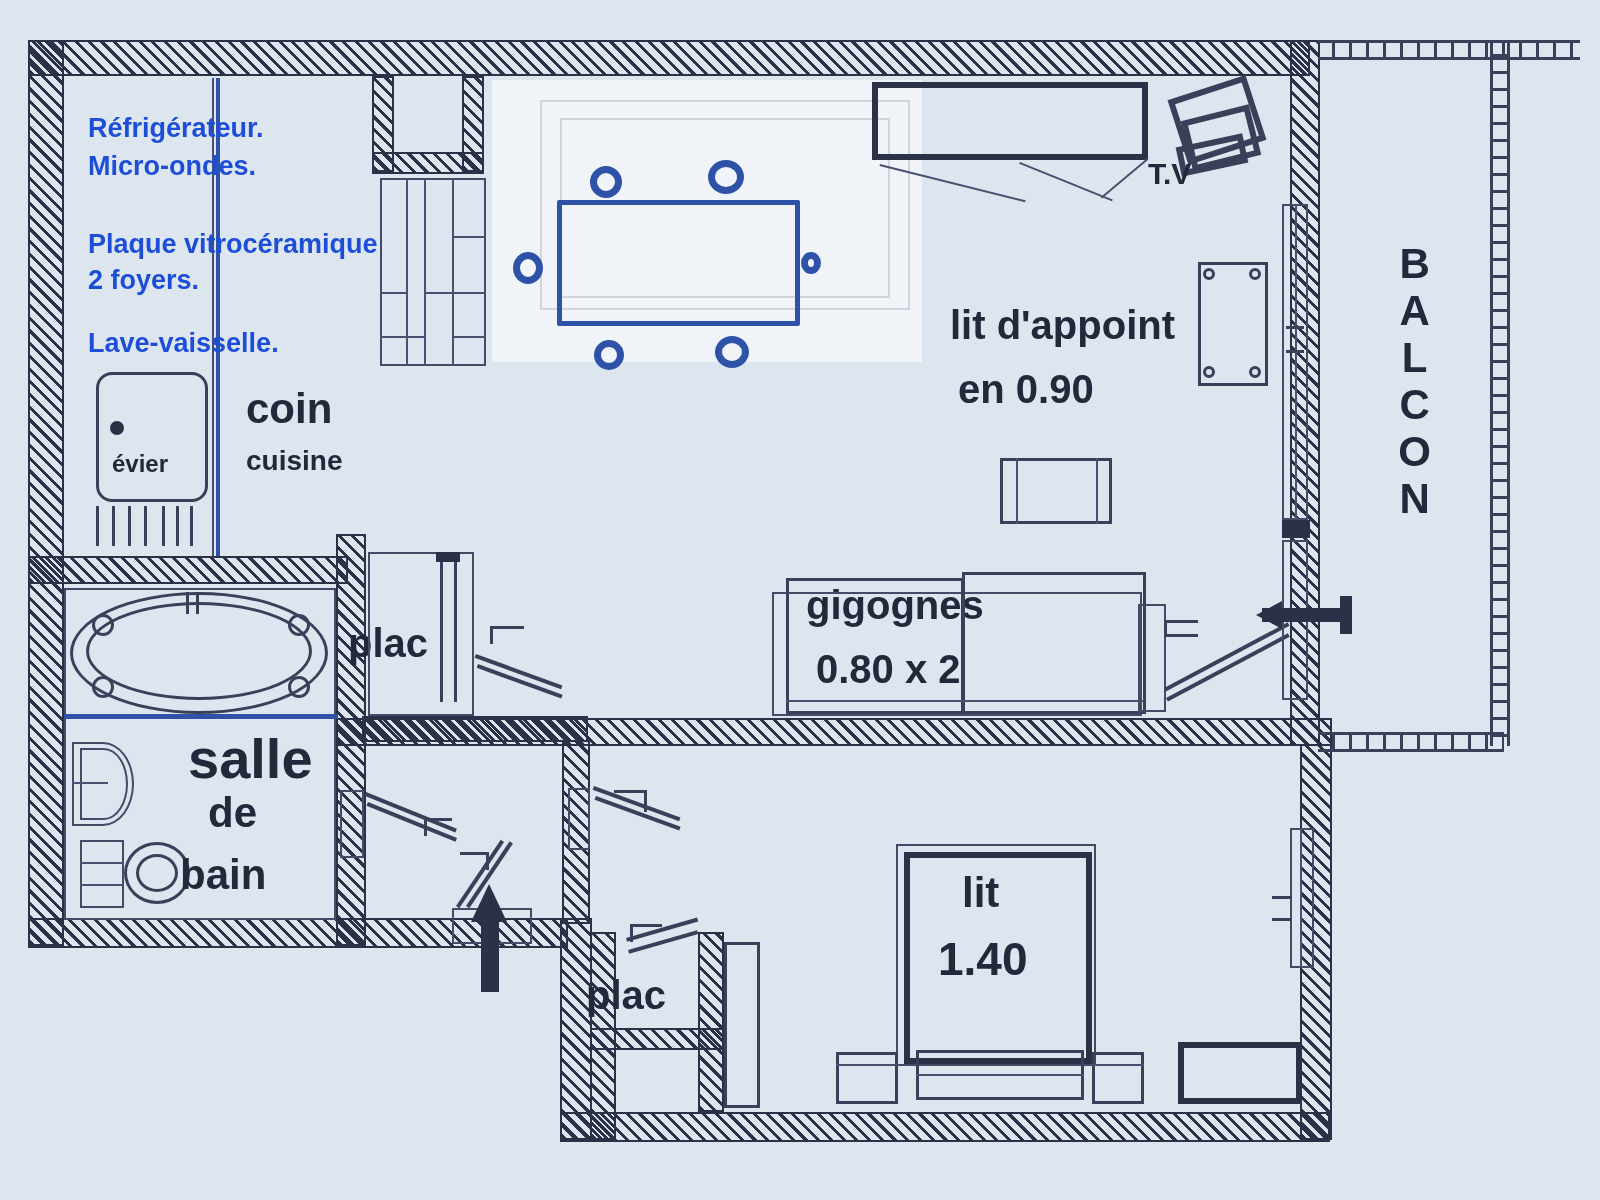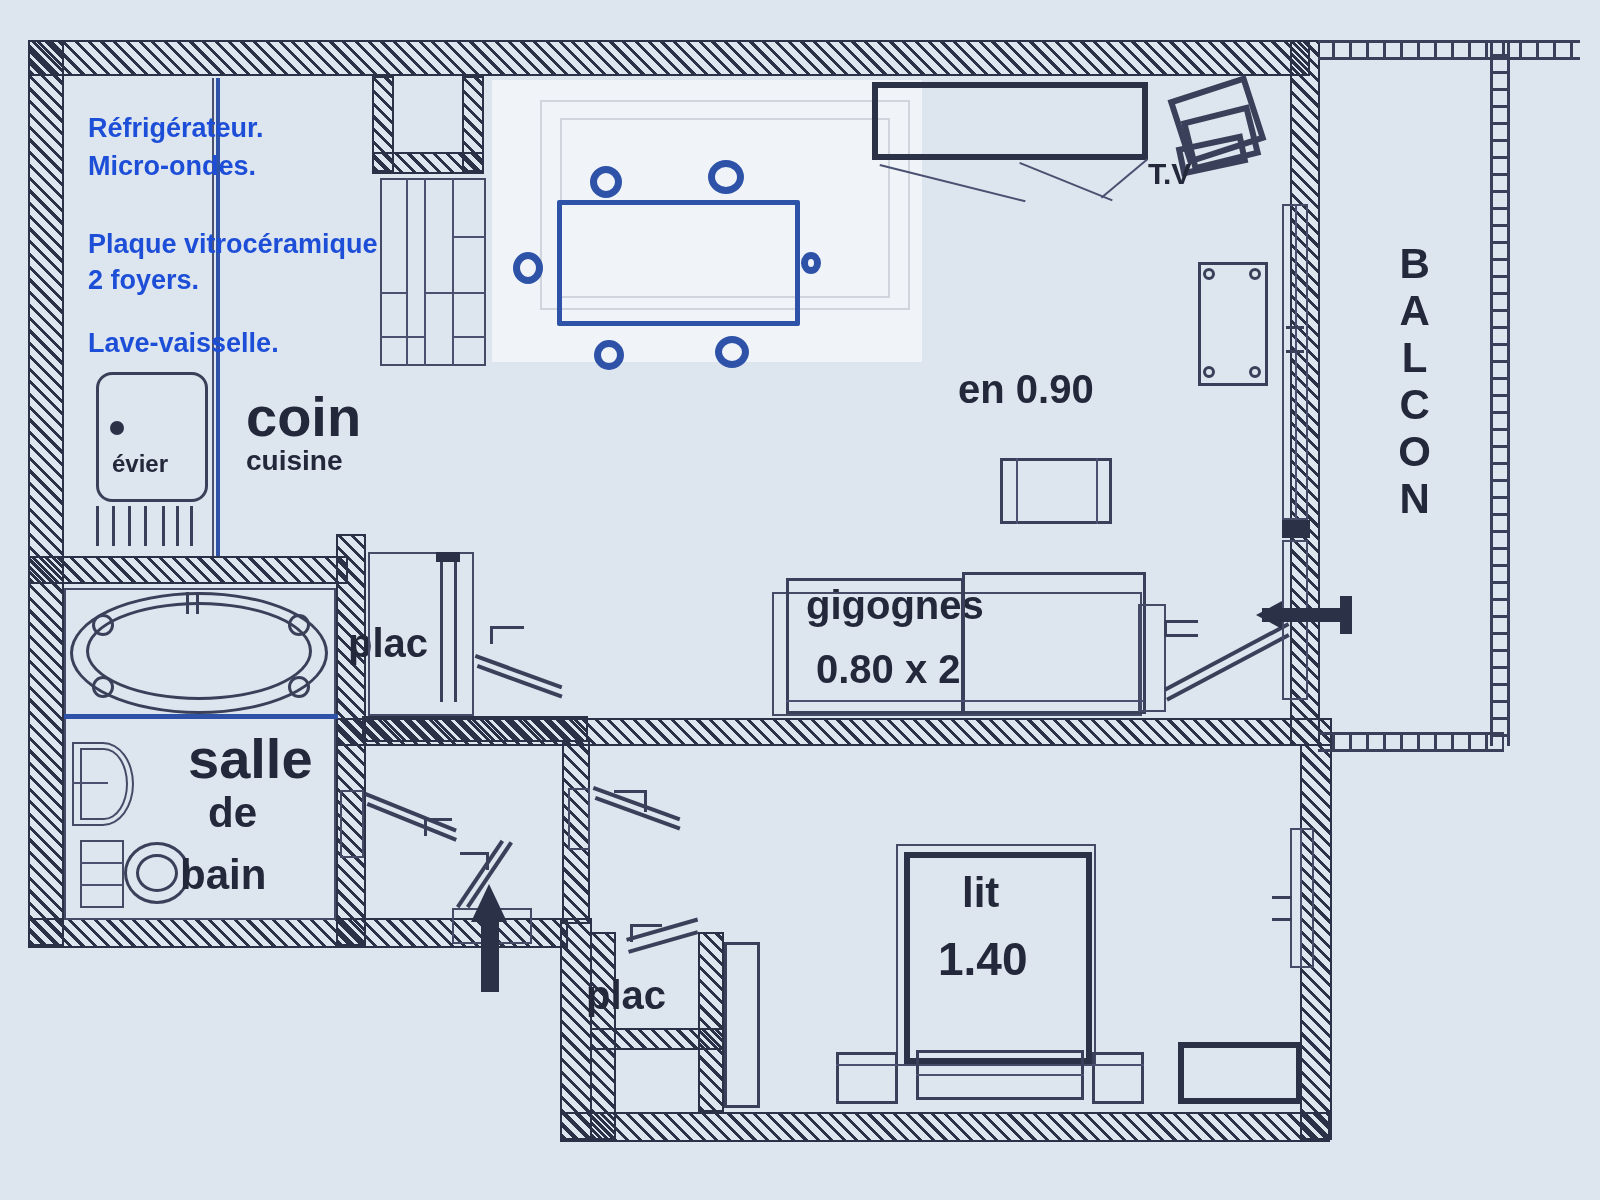--- a/index.html
+++ b/index.html
@@ -104,21 +104,21 @@
   <div class="lbl" style="left:112px;top:450px;font-size:24px;">évier</div>
 
   <div class="lineV" style="left:96px;top:506px;height:40px;"></div>
   <div class="lineV" style="left:112px;top:506px;height:40px;"></div>
   <div class="lineV" style="left:128px;top:506px;height:40px;"></div>
   <div class="lineV" style="left:144px;top:506px;height:40px;"></div>
   <div class="lineV" style="left:162px;top:506px;height:40px;"></div>
   <div class="lineV" style="left:176px;top:506px;height:40px;"></div>
   <div class="lineV" style="left:190px;top:506px;height:40px;"></div>
 
-  <div class="lbl" style="left:246px;top:384px;font-size:56px;">coin</div>
+  <div class="lbl" style="left:246px;top:384px;font-size:42px;">coin</div>
   <div class="lbl" style="left:246px;top:444px;font-size:28px;">cuisine</div>
 
   <div class="furn2" style="left:380px;top:178px;width:106px;height:188px;"></div>
   <div class="thinV" style="left:406px;top:178px;height:188px;"></div>
   <div class="thinV" style="left:424px;top:178px;height:188px;"></div>
   <div class="thinV" style="left:452px;top:178px;height:188px;"></div>
   <div class="thinH" style="left:452px;top:236px;width:34px;"></div>
   <div class="thinH" style="left:424px;top:292px;width:62px;"></div>
   <div class="thinH" style="left:380px;top:292px;width:26px;"></div>
   <div class="thinH" style="left:380px;top:336px;width:44px;"></div>
@@ -139,20 +139,21 @@
   <div class="furnThick" style="left:872px;top:82px;width:276px;height:78px;"></div>
   <div class="thinH" style="left:880px;top:164px;width:150px;transform:rotate(14deg);transform-origin:0 0;"></div>
   <div class="thinH" style="left:1020px;top:162px;width:100px;transform:rotate(22deg);transform-origin:0 0;"></div>
   <div class="thinH" style="left:1148px;top:160px;width:60px;transform:rotate(140deg);transform-origin:0 0;"></div>
 
   <div class="tvbox" style="left:1176px;top:86px;width:82px;height:68px;transform:rotate(-18deg);"></div>
   <div class="tvbox" style="left:1186px;top:112px;width:70px;height:52px;transform:rotate(-14deg);"></div>
   <div class="tvbox" style="left:1178px;top:140px;width:68px;height:30px;transform:rotate(-12deg);"></div>
   <div class="lbl" style="left:1148px;top:156px;font-size:30px;">T.V</div>
 
+  <div class="lbl" style="left:950px;top:302px;font-size:40px;">lit d'appoint</div>
   <div class="lbl" style="left:958px;top:366px;font-size:40px;">en 0.90</div>
   <div class="furn" style="left:1198px;top:262px;width:70px;height:124px;"></div>
   <div class="knob" style="left:1203px;top:268px;width:12px;height:12px;"></div>
   <div class="knob" style="left:1249px;top:268px;width:12px;height:12px;"></div>
   <div class="knob" style="left:1203px;top:366px;width:12px;height:12px;"></div>
   <div class="knob" style="left:1249px;top:366px;width:12px;height:12px;"></div>
 
   <div class="furn" style="left:1000px;top:458px;width:112px;height:66px;"></div>
   <div class="thinV" style="left:1016px;top:458px;height:66px;"></div>
   <div class="thinV" style="left:1096px;top:458px;height:66px;"></div>

